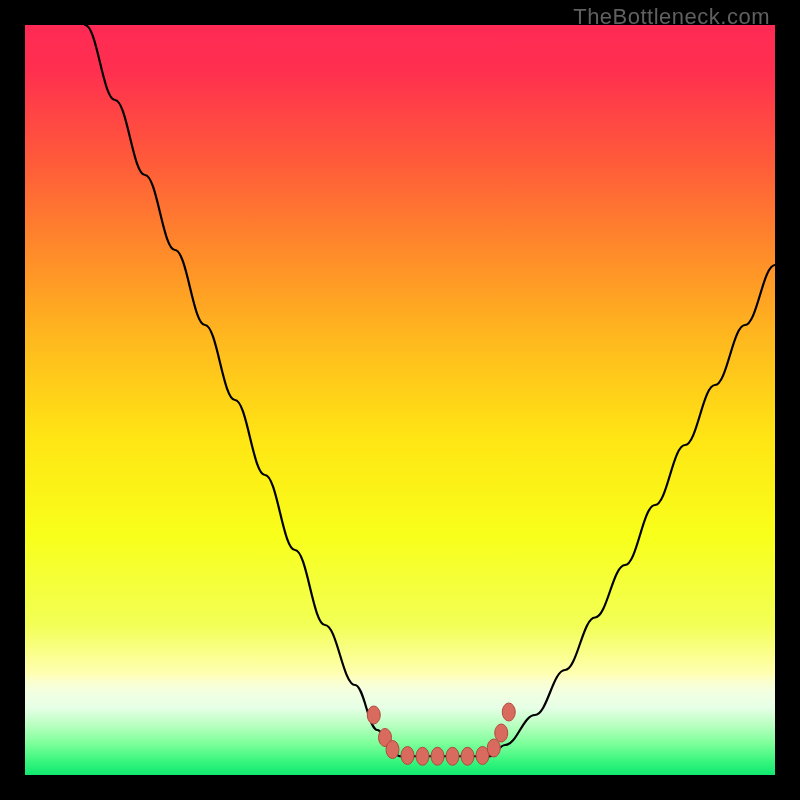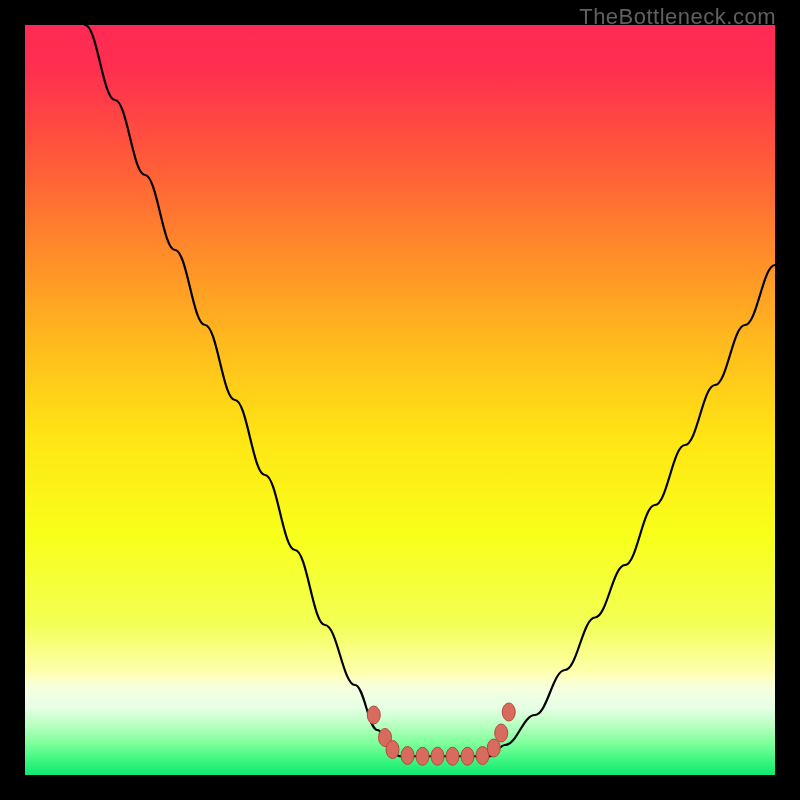--- a/index.html
+++ b/index.html
@@ -20,21 +20,21 @@
   .plot {
     position: absolute;
     left: 25px;
     top: 25px;
     width: 750px;
     height: 750px;
   }
   .watermark {
     position: absolute;
     top: 4px;
-    right: 24px;
+    right: 30px;
     color: #606060;
     font-size: 22px;
     letter-spacing: 0.5px;
     font-weight: 500;
   }
 </style>
 </head>
 <body>
 
 <div class="frame">

